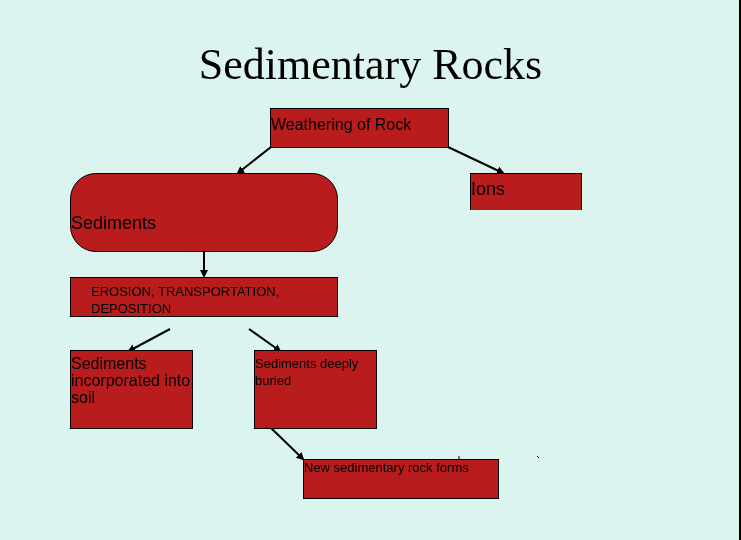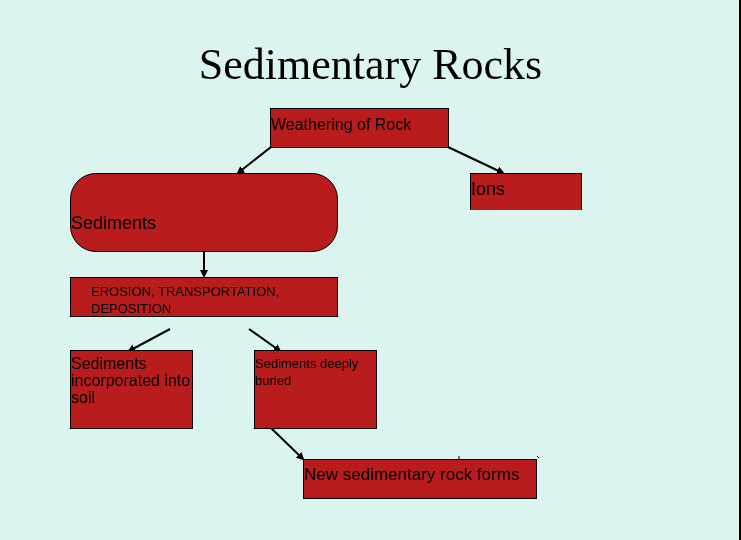--- a/index.html
+++ b/index.html
@@ -17,21 +17,21 @@
     .box {
       position: absolute; background: #b91c1c; border: 1px solid #000;
       box-sizing: border-box; color: #000; text-align: left;
     }
     .b-weather { left: 270px; top: 108px; width: 179px; height: 40px; font-size: 16px; padding-top: 7px; }
     .b-ions { left: 470px; top: 173px; width: 112px; height: 37px; font-size: 18px; padding-top: 5px; border-bottom: none; }
     .b-sed { left: 70px; top: 173px; width: 268px; height: 79px; font-size: 18px; padding-top: 39px; border-radius: 26px; }
     .b-erosion { left: 70px; top: 277px; width: 268px; height: 40px; font-size: 13px; padding: 5px 20px 0; line-height: 17px; }
     .b-soil { left: 70px; top: 350px; width: 123px; height: 79px; font-size: 16px; padding-top: 4px; line-height: 17px; }
     .b-buried { left: 215px; top: 350px; width: 123px; height: 79px; font-size: 13px; padding-top: 4px; line-height: 17px; margin-left: 39px; }
-    .b-new { left: 303px; top: 459px; width: 234px; height: 40px; font-size: 17px; padding-top: 5px; }
+    .b-new { left: 303px; top: 459px; width: 196px; height: 40px; font-size: 13px; }
     svg.arrows { position: absolute; left: 0; top: 0; }
   </style>
 </head>
 <body>
 
 <div class="edge-right"></div>
 
 <div class="title">Sedimentary Rocks</div>
 
 <svg class="arrows" width="741" height="540">

